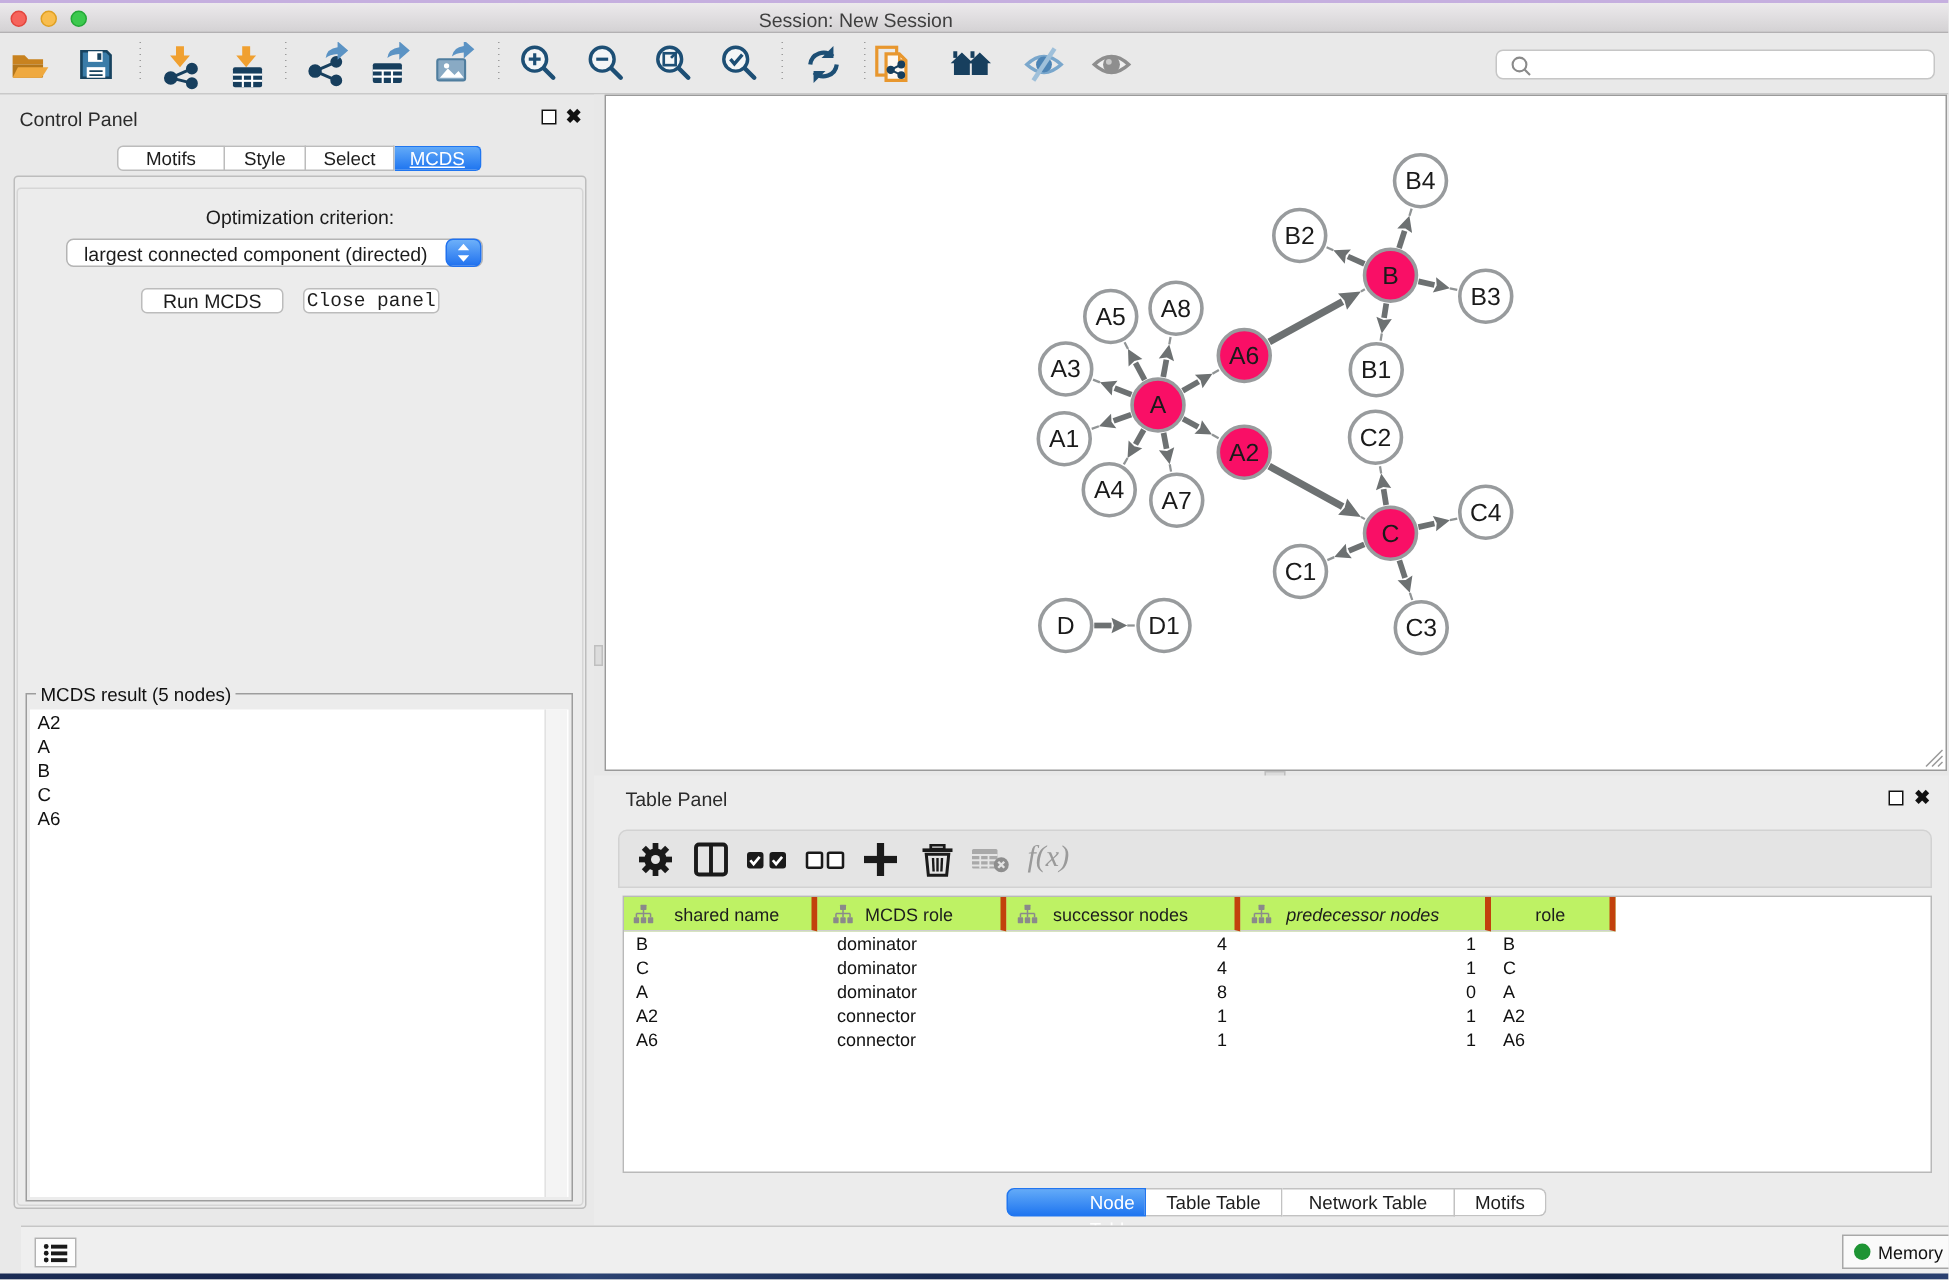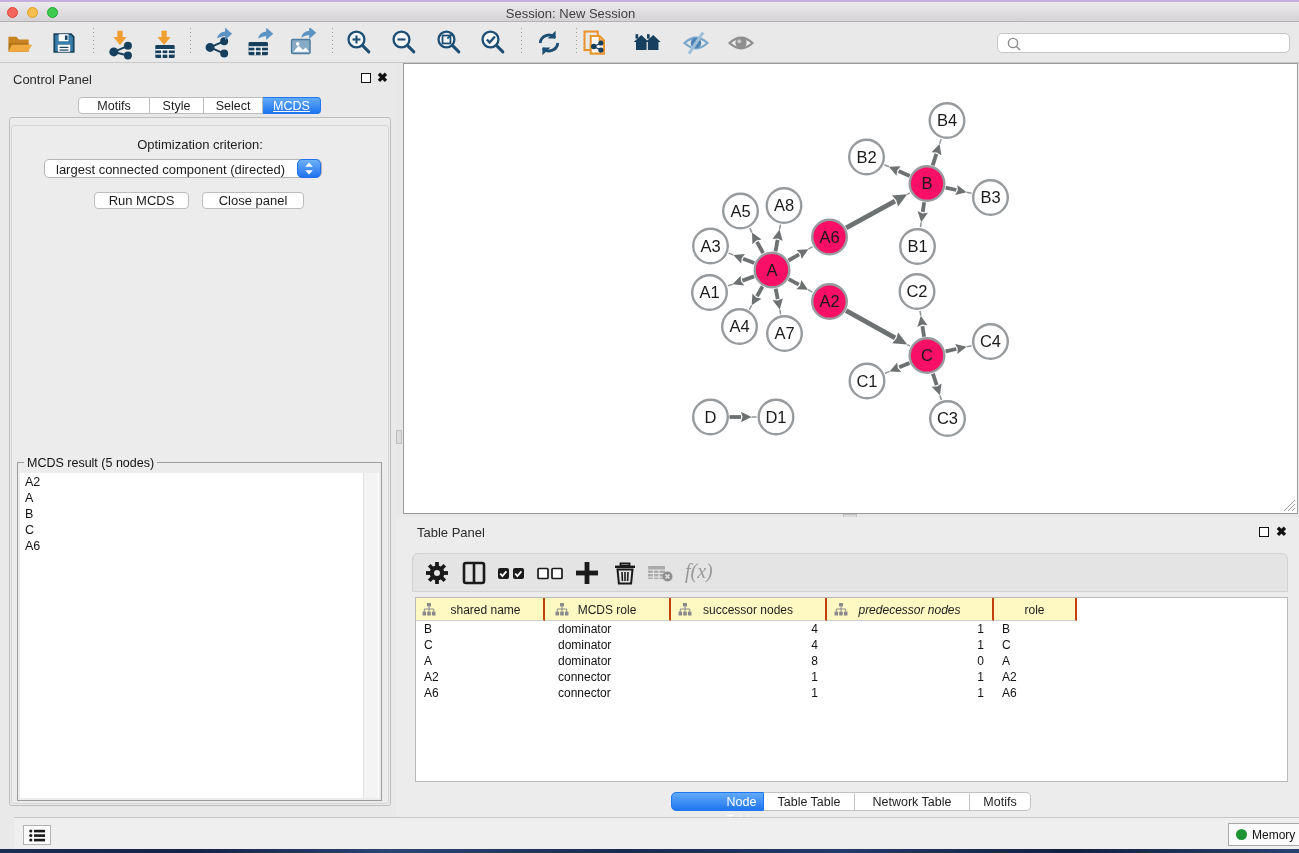--- a/index.html
+++ b/index.html
@@ -40,21 +40,21 @@
 #desktop{left:396px;top:63px;width:903px;height:454px;background:#e8e8e8;}
 #netwin{left:403px;top:63px;width:895px;height:451px;border:1px solid #9a9a9a;background:#fff;}
 #nw-tb{position:absolute;left:0;top:0;width:100%;height:21px;background:linear-gradient(#f4f4f4,#cfcfcf);border-bottom:1px solid #9f9f9f;}
 #nw-tb .tl{position:absolute;top:5px;width:11px;height:11px;border-radius:50%;}
 #nw-title{position:absolute;left:0;top:4px;width:100%;text-align:center;font-size:13px;color:#2e2e2e;}
 
 #tp{left:396px;top:517px;width:903px;height:300px;background:#ececec;}
 #tp-title{left:417px;top:525px;font-size:13px;color:#2b2b2b;}
 #tp-toolbar{left:412px;top:553px;width:876px;height:39px;background:#e4e4e4;border:1px solid #d2d2d2;border-radius:6px 6px 0 0;}
 #tbl{left:415px;top:597px;width:873px;height:185px;background:#fff;border:1px solid #b9b9b9;}
-.hcell{position:absolute;top:0;height:23px;background:#fef9c3;border-right:2px solid #c2410c;border-bottom:1px solid #cfcfcf;}
+.hcell{position:absolute;top:0;height:23px;background:#bef264;border-right:4px solid #c2410c;border-bottom:1px solid #cfcfcf;}
 .htxt{position:absolute;top:5px;width:100%;text-align:center;font-size:12px;color:#1d1d1d;}
 .rtxt{position:absolute;font-size:12px;color:#111;}
 .btab{position:absolute;top:0;height:19px;background:#fff;border:1px solid #c2c2c2;border-left:none;font-size:12.5px;color:#1d1d1d;text-align:center;line-height:18px;}
 
 #statusbar{left:14px;top:817px;width:1299px;height:32px;background:#efefef;border-top:1px solid #c6c6c6;}
 #deskstrip{left:0;top:849px;width:1299px;height:4px;background:linear-gradient(90deg,#1b2c55,#15224a 15%,#2c4373 30%,#182a52 48%,#24396b 65%,#12203f 82%,#2a4070);}
 svg text{font-family:"Liberation Sans",sans-serif;}
 </style></head>
 <body>
 <div class="abs" id="topline"></div>
@@ -210,21 +210,21 @@
 <div class="abs" id="combo">
     <span class="txt">largest connected component (directed)</span>
  <div class="step">
       <svg width="22" height="17" style="position:absolute;left:0px;top:0px">
         <path d="M11 2.5 L14.8 6.8 L7.2 6.8 Z" fill="#fff"></path>
         <path d="M11 14.5 L14.8 10.2 L7.2 10.2 Z" fill="#fff"></path>
       </svg>
     </div>
 </div>
 <div class="btn" style="left:94px;top:192px;width:95px;">Run MCDS</div>
-<div class="btn" style="left:202px;top:192px;width:102px;">Close panel</div>
+<div class="btn" style="left:202px;top:192px;width:91px;font-family:Liberation Mono, monospace;">Close panel</div>
 <div class="abs" id="mcdsbox">
     <div id="mcdswhite">
  <div class="mitem" style="top:2px;">A2</div>
  <div class="mitem" style="top:18px;">A</div>
  <div class="mitem" style="top:34px;">B</div>
  <div class="mitem" style="top:50px;">C</div>
  <div class="mitem" style="top:66px;">A6</div>
  <div id="mcds-scroll"></div>
 </div>
   </div>

